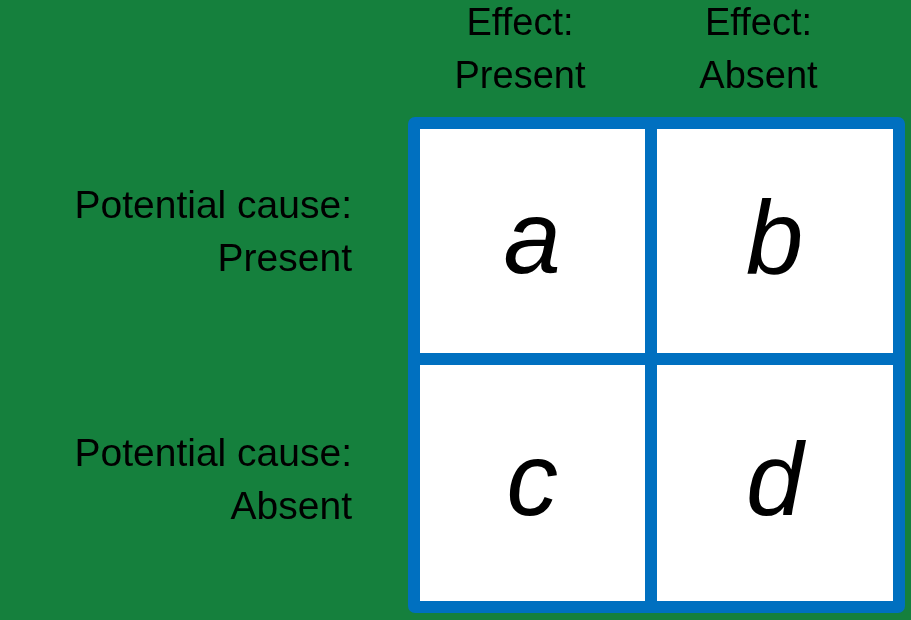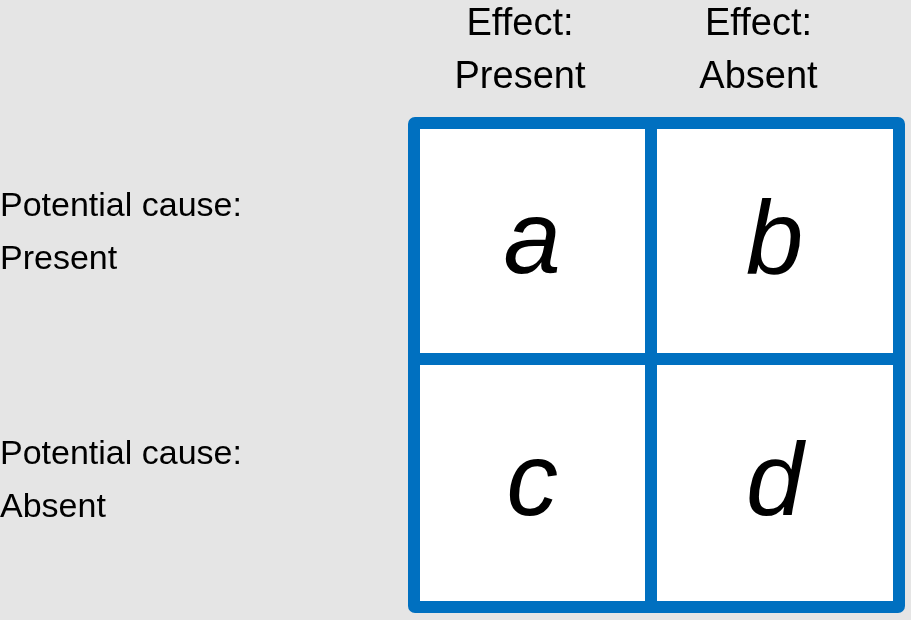--- a/index.html
+++ b/index.html
@@ -4,21 +4,21 @@
 <style>
   html, body {
     margin: 0;
     padding: 0;
     background: #ffffff;
   }
   #canvas {
     position: relative;
     width: 911px;
     height: 620px;
-    background: #e5e5e5;
+    background: #15803d;
     font-family: "Liberation Sans", sans-serif;
     overflow: hidden;
   }
 
   
   .grid-table {
     position: absolute;
     left: 408px;
     top: 117px;
     width: 497px;
@@ -61,21 +61,22 @@
     white-space: nowrap;
   }
   .col-header-1 { left: 395px; width: 250px; }
   .col-header-2 { left: 635px; width: 247px; }
 
   
   .row-header {
     position: absolute;
     left: 0;
     width: 352px;
-    font-size: 34px;
+    text-align: right;
+    font-size: 39px;
     line-height: 53px;
     color: var(--ink);
     white-space: nowrap;
   }
   .row-header-1 { top: 178px; }
   .row-header-2 { top: 426px; }
 </style>
 </head>
 <body>
 

